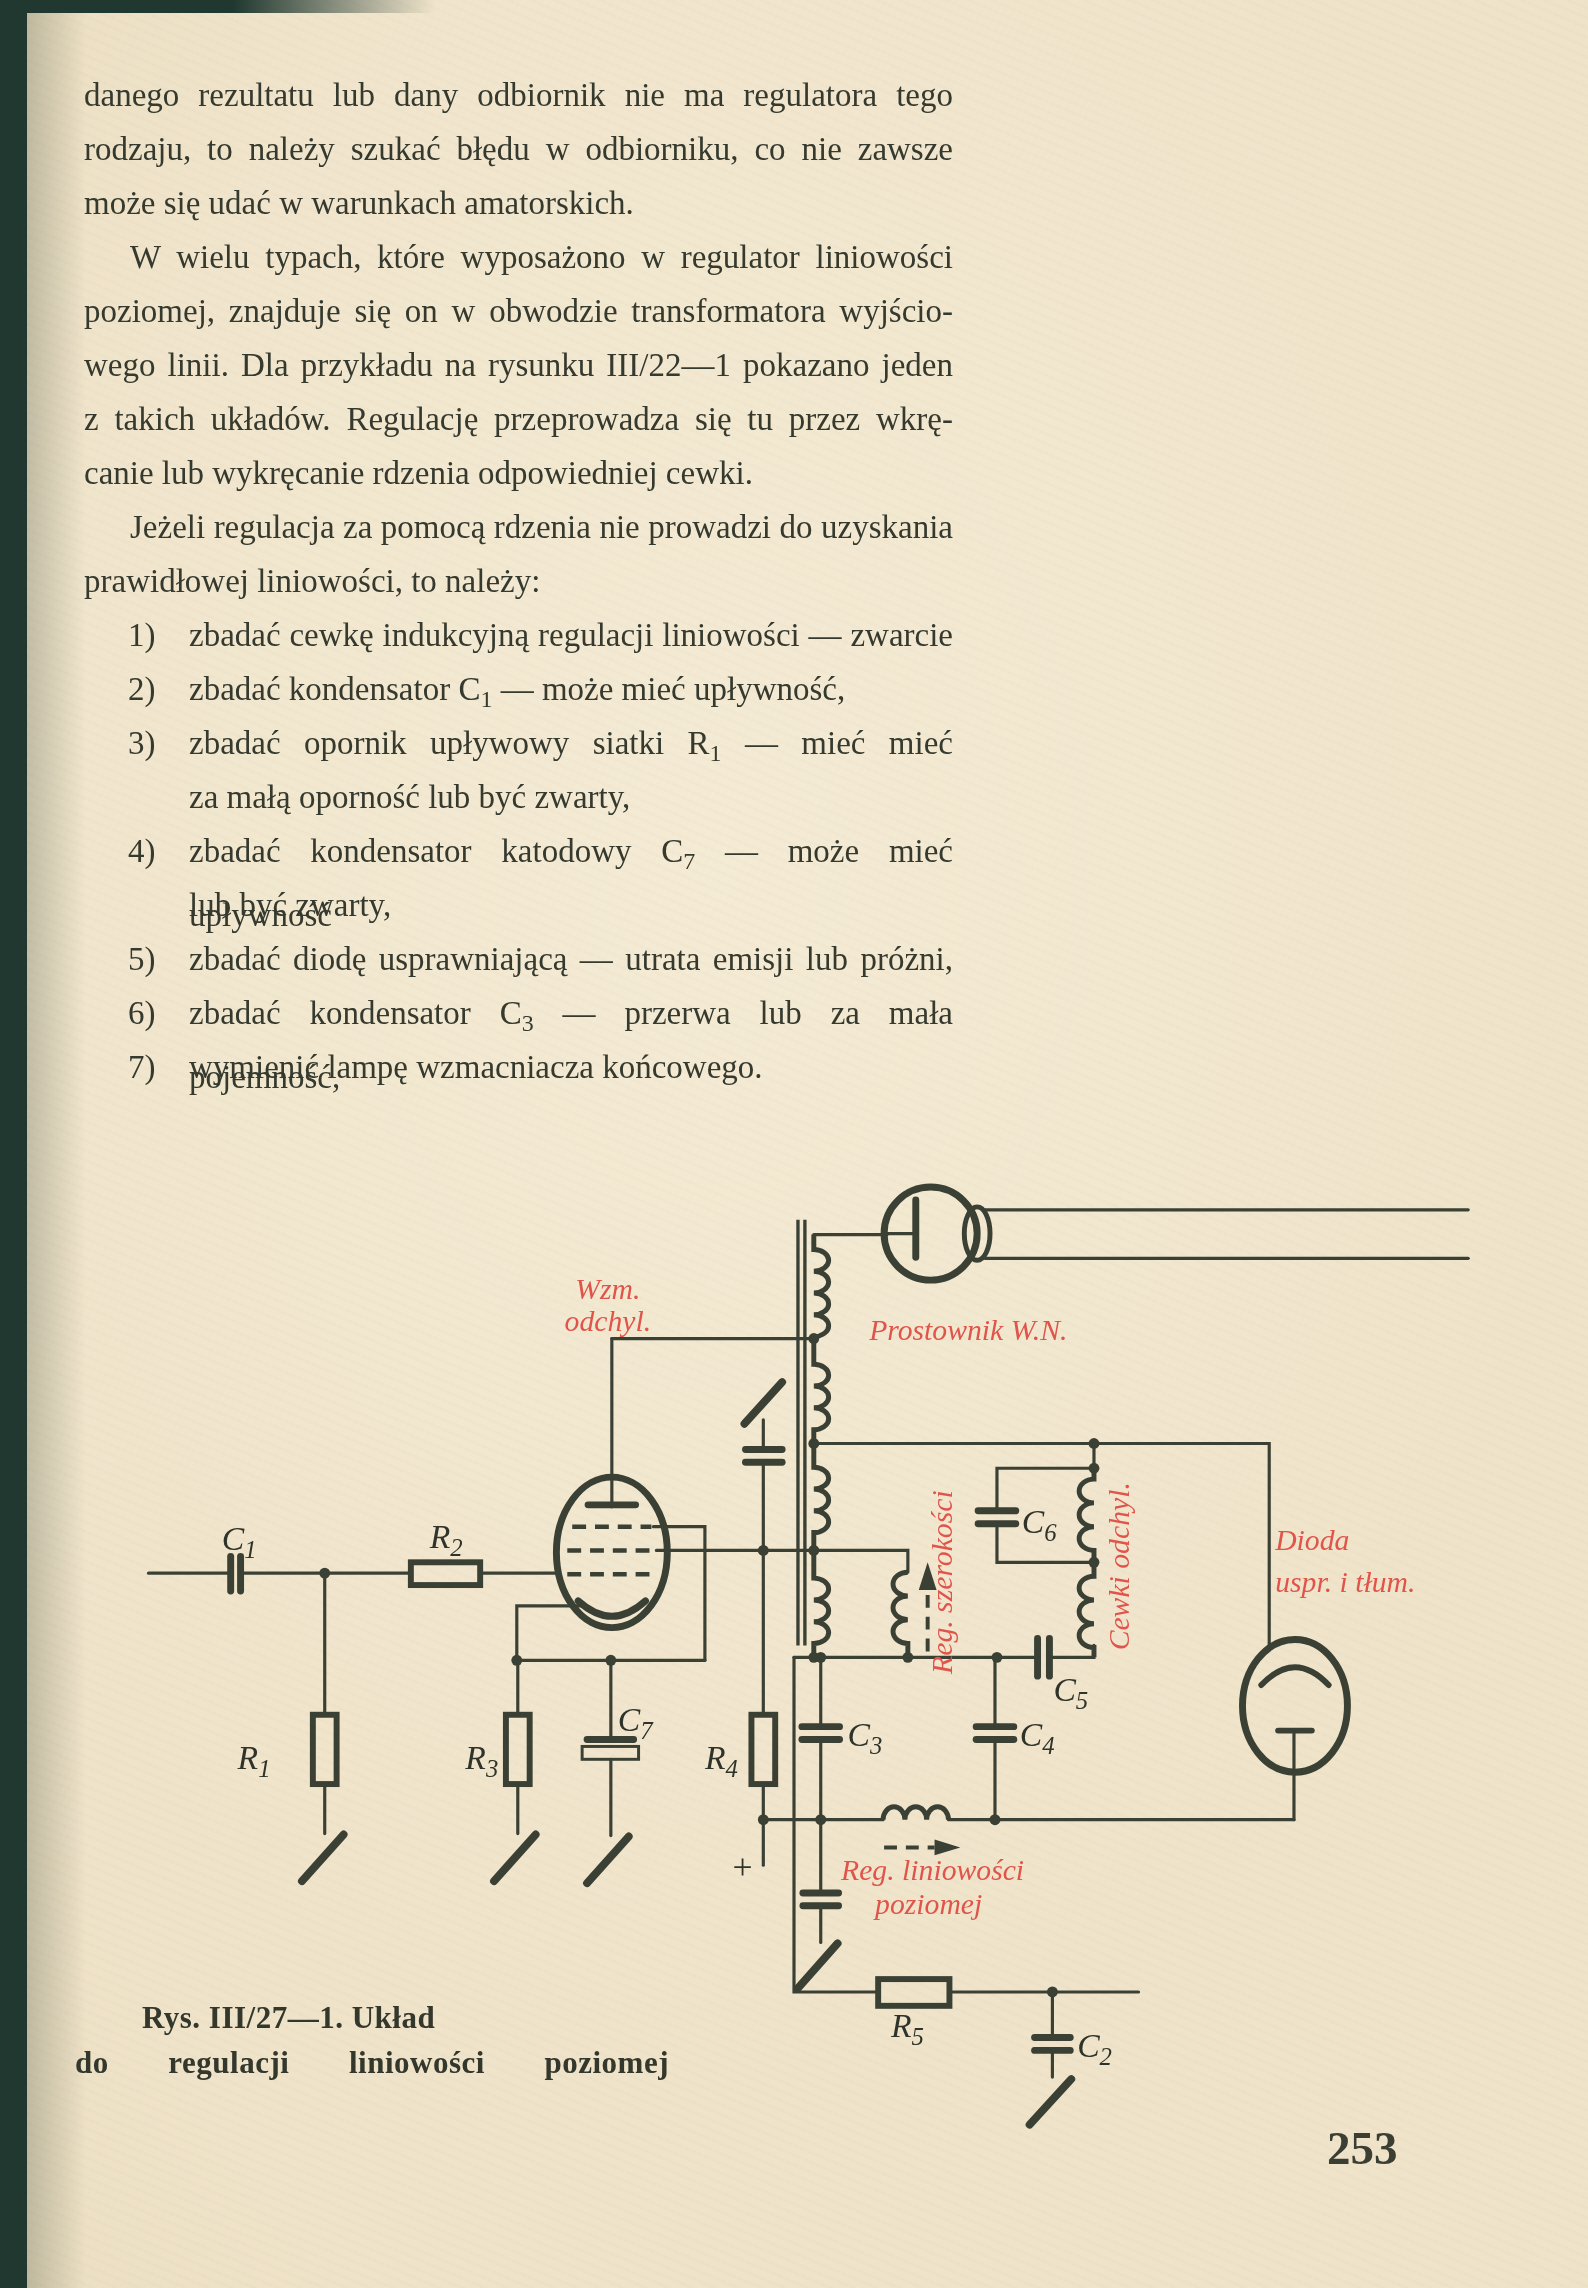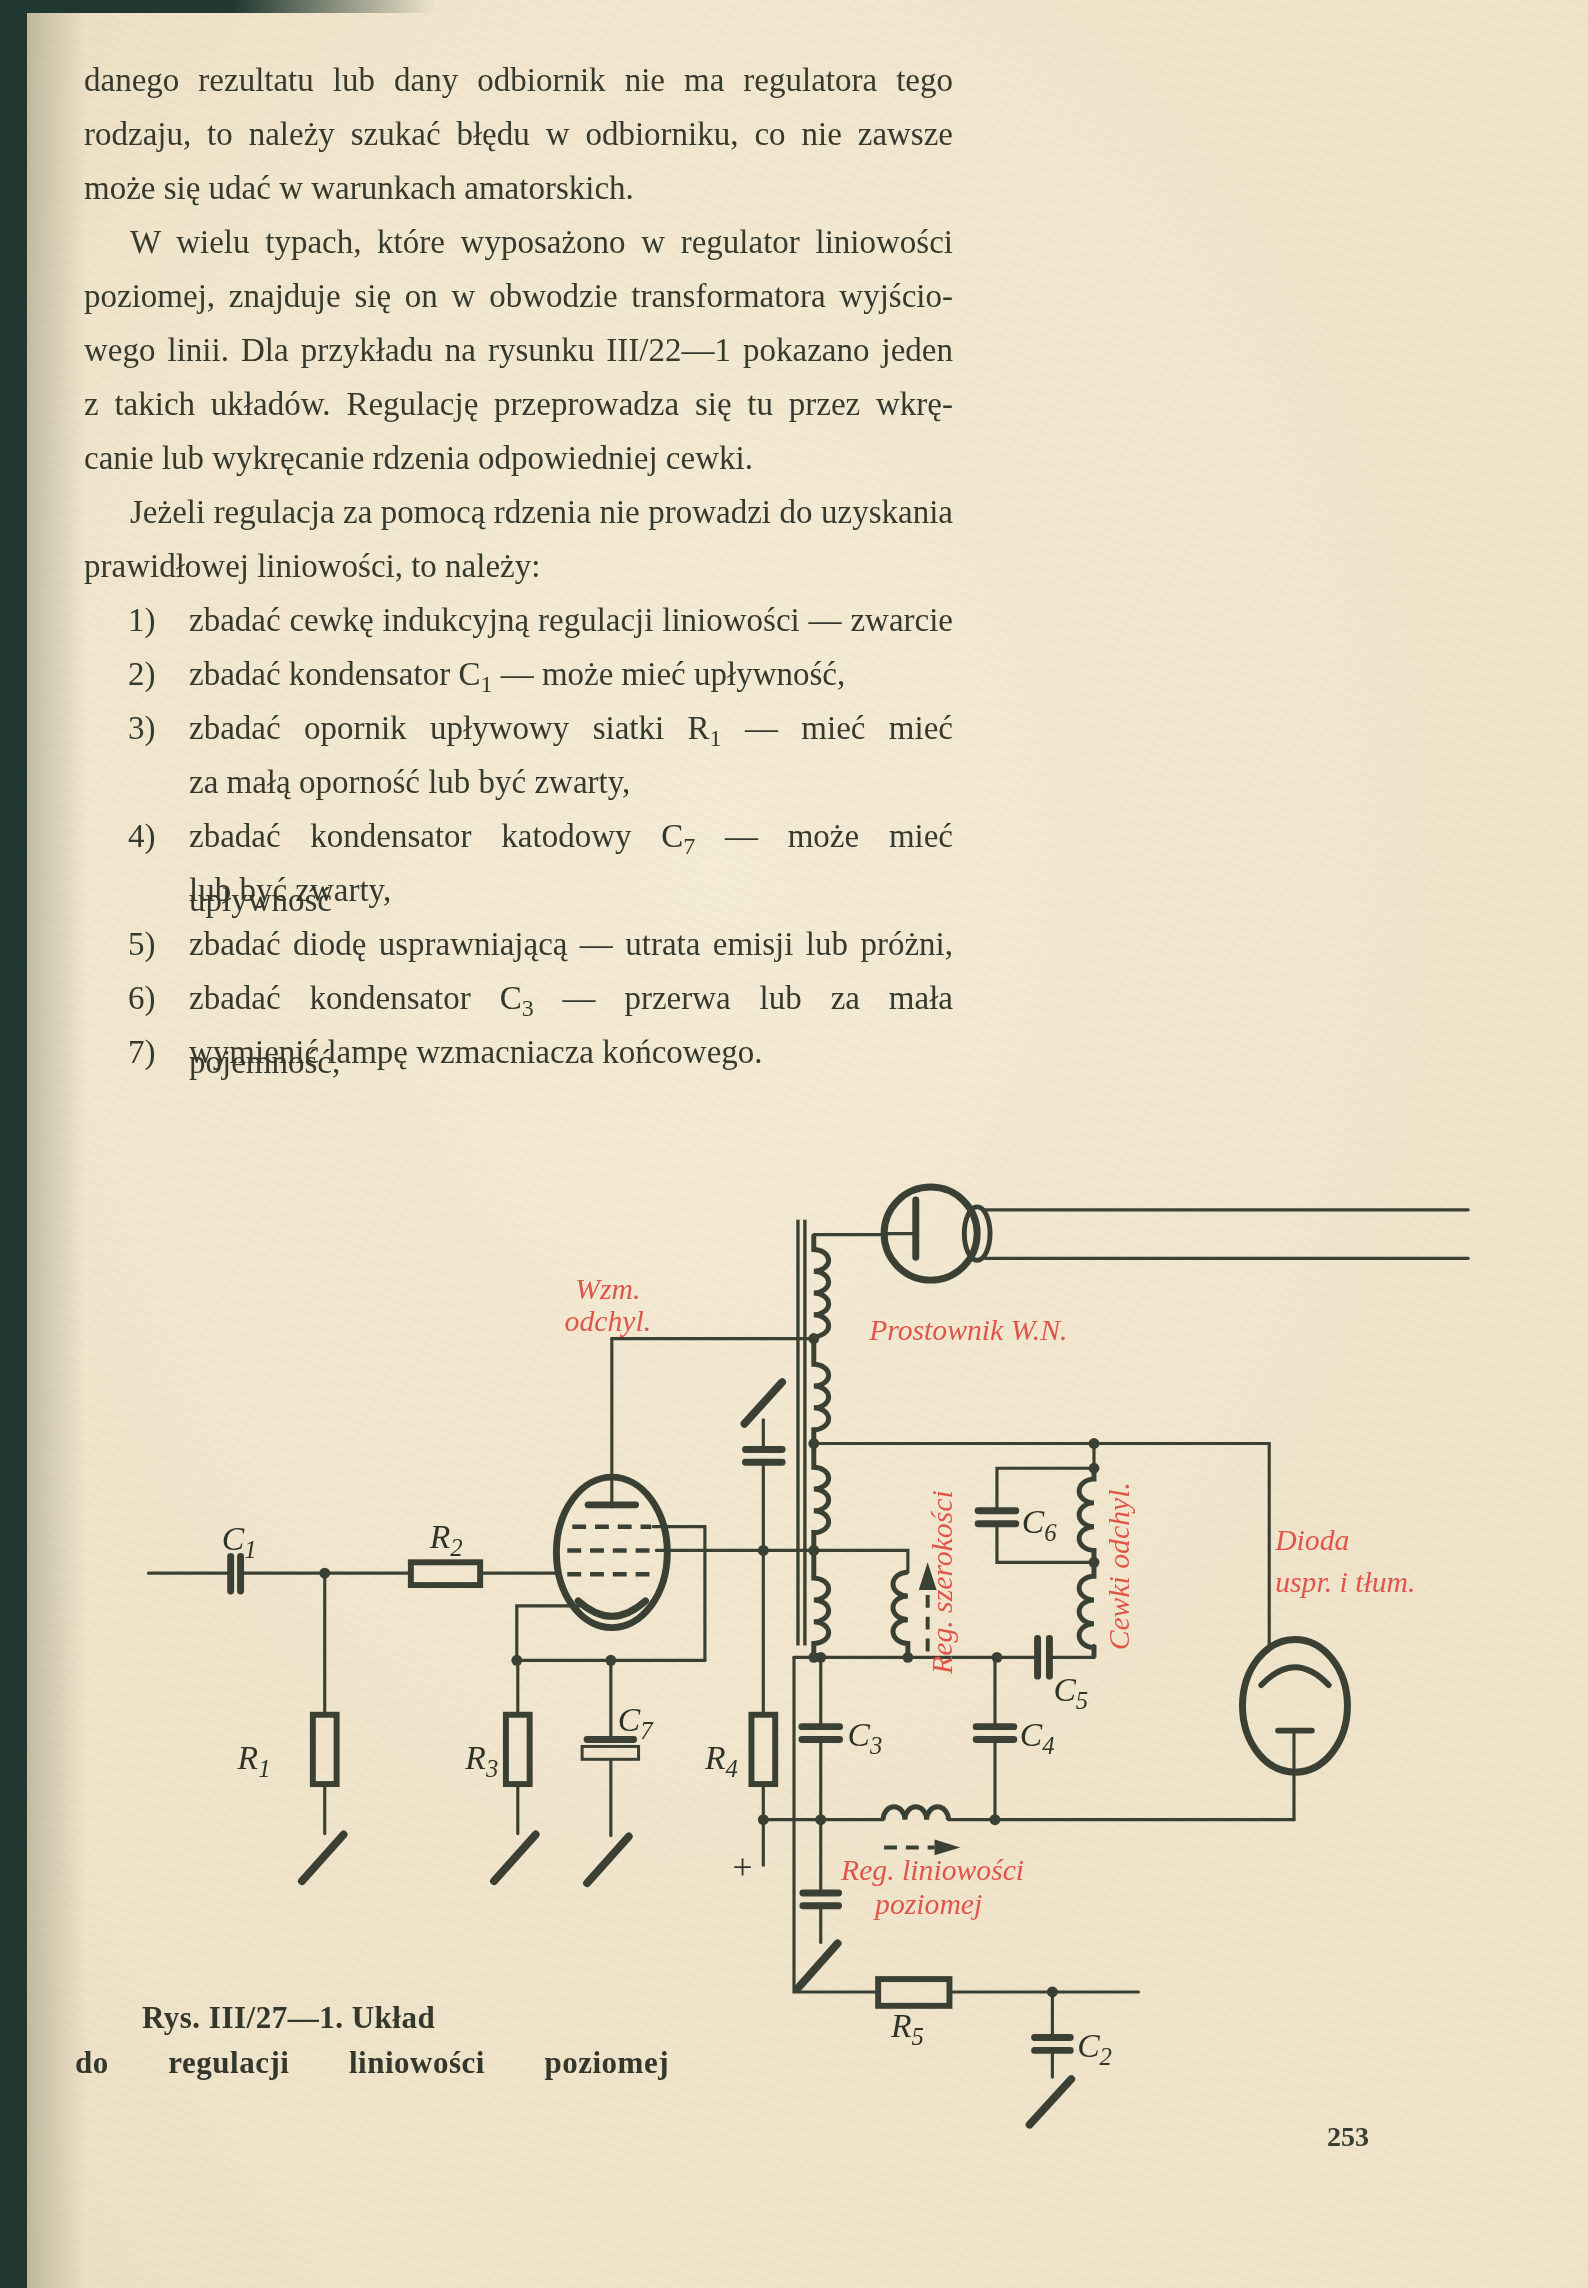--- a/index.html
+++ b/index.html
@@ -15,31 +15,31 @@
   #grain{position:absolute;inset:0;opacity:.5;pointer-events:none;
     background:
       repeating-linear-gradient(23deg, rgba(120,100,60,.030) 0 3px, rgba(0,0,0,0) 3px 9px),
       repeating-linear-gradient(-64deg, rgba(255,255,240,.05) 0 2px, rgba(0,0,0,0) 2px 7px);}
   .edge-left{position:absolute;left:0;top:0;width:27px;height:2289px;background:#203830;}
   .edge-left-soft{position:absolute;left:27px;top:0;width:59px;height:2289px;
     background:linear-gradient(to right, rgba(60,70,50,.25), rgba(0,0,0,0));}
   .edge-top{position:absolute;left:0;top:0;height:13px;width:475px;
     background:linear-gradient(to right,#203830 0px,#203830 233px, rgba(32,56,48,0) 436px);}
   
-  #textblock{position:absolute;left:84px;top:53px;width:869px;font-size:33px;line-height:54px;}
+  #textblock{position:absolute;left:84px;top:68px;width:869px;font-size:33px;line-height:54px;}
   .tl{position:relative;height:54px;white-space:normal;}
   .tl.j{text-align:justify;text-align-last:justify;}
   .tl.ind{padding-left:46px;}
   .tl.li{padding-left:105px;}
   .num{position:absolute;left:44px;top:0;}
   .subd{font-size:24px;vertical-align:-7px;}
   
   .cap{position:absolute;font-weight:bold;font-size:31px;letter-spacing:0.5px;color:#33372c;}
   #cap2{width:594px;text-align:justify;text-align-last:justify;}
-  #folio{position:absolute;left:1327px;top:2121px;font-size:28px;font-weight:600;color:#3a3e33;}
+  #folio{position:absolute;left:1327px;top:2121px;font-size:47px;font-weight:600;color:#3a3e33;}
   
   #schem{position:absolute;left:0;top:0;width:1589px;height:2289px;}
   .wire{stroke:#3b4035;stroke-width:3.2;fill:none;stroke-linecap:round;}
   .thick{stroke:#3b4035;stroke-width:7;fill:none;stroke-linecap:round;}
   .comp{stroke:#3b4035;stroke-width:6;fill:none;}
   .coil{stroke:#3b4035;stroke-width:5;fill:none;}
   .core{stroke:#3b4035;stroke-width:3.4;fill:none;}
   .dash{stroke:#3b4035;stroke-width:4.5;fill:none;stroke-dasharray:14 9;}
   .darr{stroke:#3b4035;stroke-width:4;fill:none;stroke-dasharray:13 9;}
   .gnd{stroke:#3b4035;stroke-width:8;fill:none;stroke-linecap:round;}

